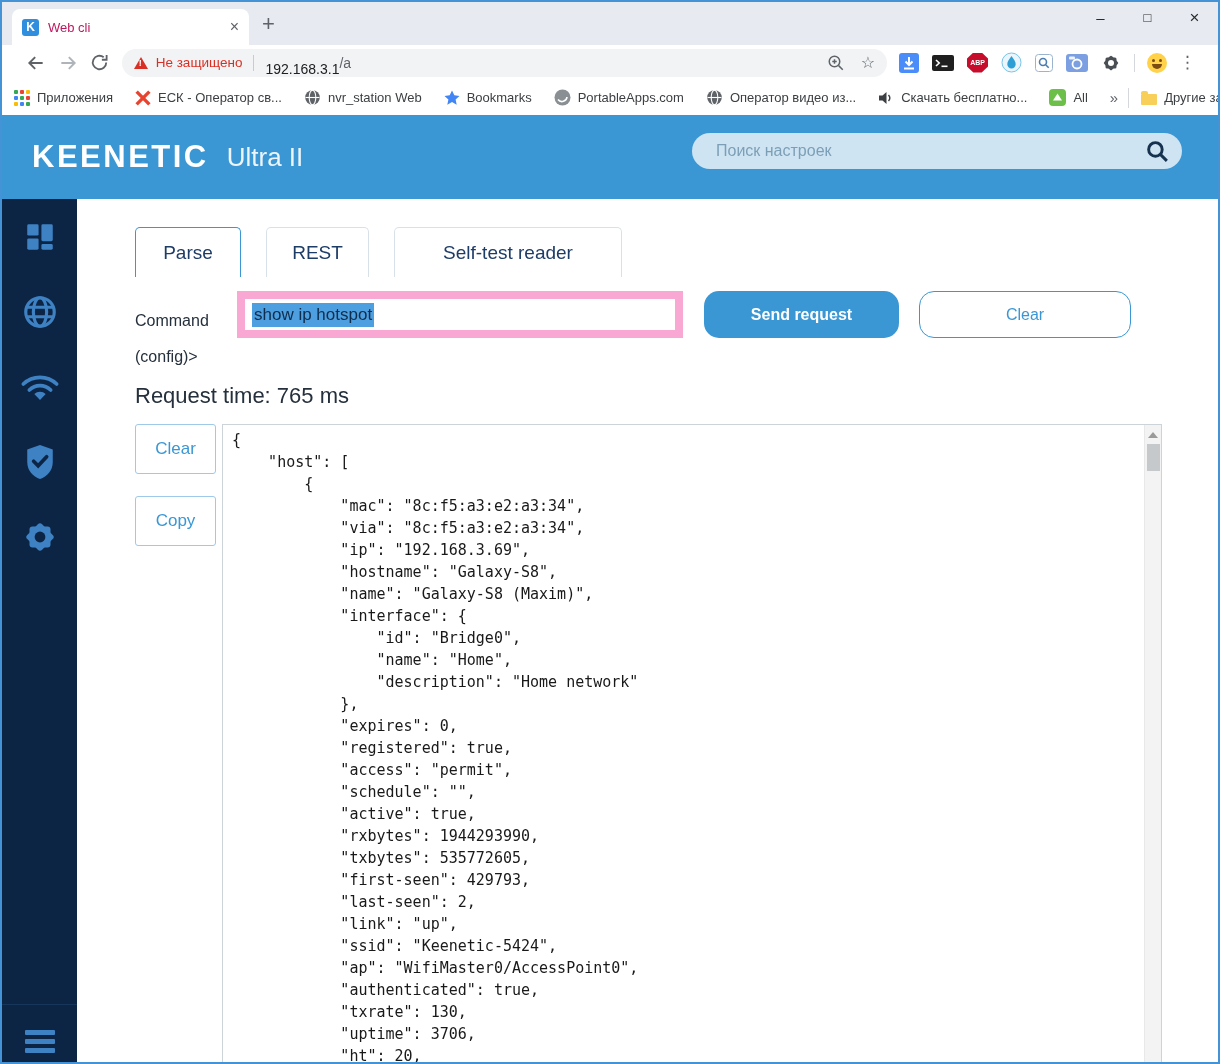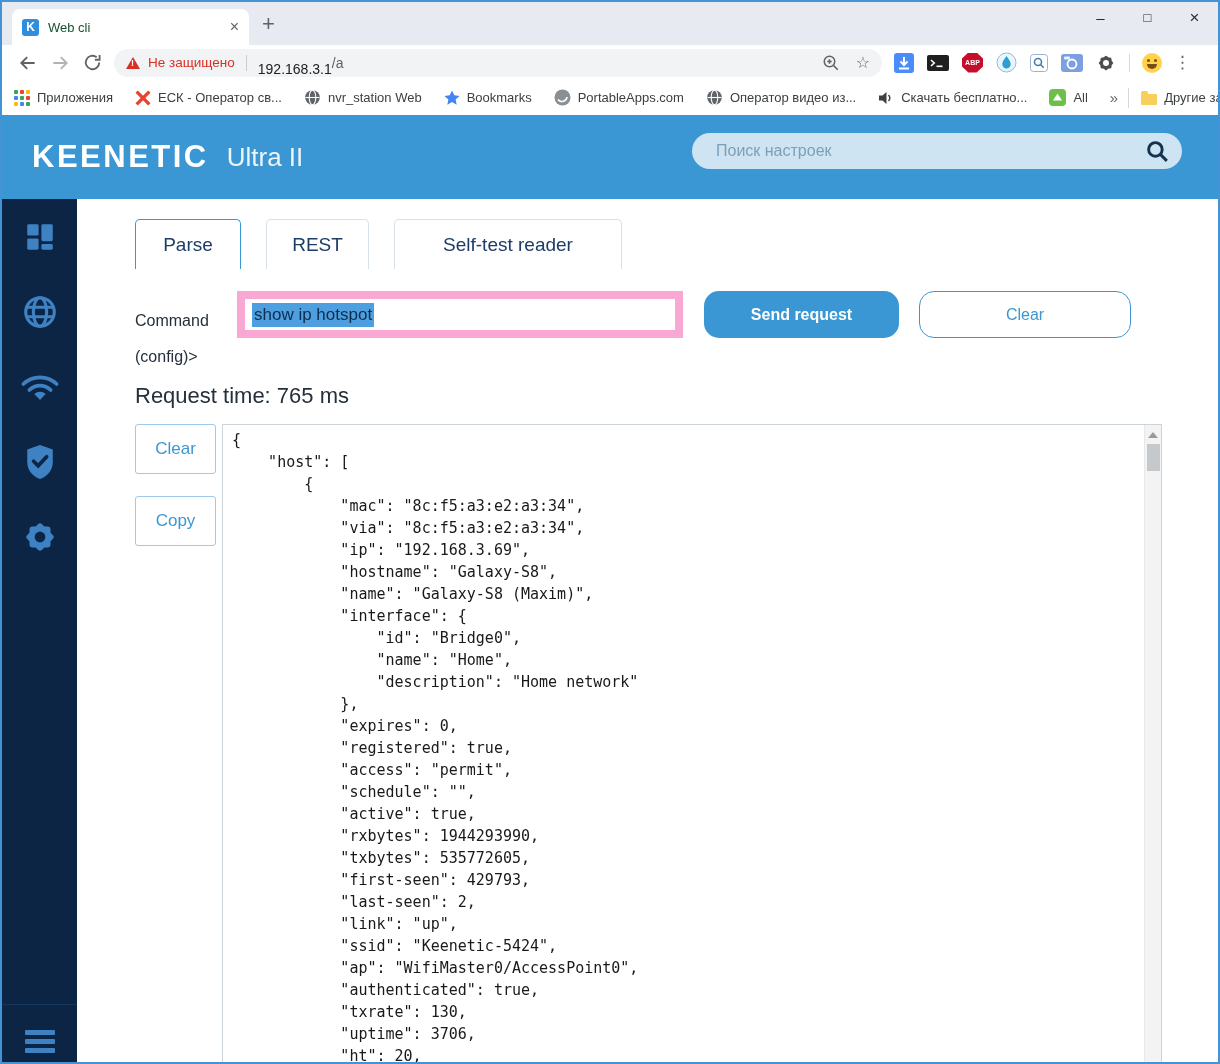--- a/index.html
+++ b/index.html
@@ -3,29 +3,29 @@
 <meta charset="utf-8">
 <style>
   * { box-sizing: border-box; }
   body { margin: 0; font-family: "Liberation Sans", sans-serif; background:#fff; }
   .window { position: relative; width: 1220px; height: 1064px; border: 2px solid #4493d6; overflow: hidden; background:#fff; }
 
   
   .titlebar { position: relative; height: 43px; background: #e7ebf1; }
   .btab { position: absolute; left: 10px; top: 7px; width: 237px; height: 36px; background: #fff; border-radius: 8px 8px 0 0; display: flex; align-items: center; padding: 0 10px; }
   .favicon { width: 17px; height: 17px; min-width:17px; background: #2f8ede; color: #fff; font-weight: bold; font-size: 12px; display: flex; align-items: center; justify-content: center; border-radius: 3px; }
-  .tab-title { margin-left: 9px; font-size: 13px; color: #14532d; flex: 1; }
+  .tab-title { margin-left: 9px; font-size: 13px; color: #be185d; flex: 1; }
   .tab-close { color: #5f6368; font-size: 16px; line-height: 16px; }
   .newtab { position: absolute; left: 260px; top: 9px; font-size: 22px; color: #5f6368; font-weight: 300;}
   .winctl { position: absolute; right: 0; top: 0; display: flex; }
   .winctl .wbtn { width: 47px; height: 31px; display: flex; align-items: center; justify-content: center; color: #2b2b2b; }
   .wbtn.min { font-size: 15px; } .wbtn.max { font-size: 13px; } .wbtn.cls { font-size: 17px; }
 
   
-  .toolbar { height: 35px; background: #fff; display: flex; align-items: center; padding: 0 10px; }
+  .toolbar { height: 35px; background: #fff; display: flex; align-items: center; padding: 0 18px; }
   .navbtn { width: 32px; display: flex; justify-content: center; align-items: center; }
   .omnibox { height: 28px; background: #f1f3f4; border-radius: 14px; display: flex; align-items: center; padding: 0 12px; width: 768px; margin-left: 6px; }
   .warn-tri { position: relative; width: 0; height: 0; border-left: 7px solid transparent; border-right: 7px solid transparent; border-bottom: 12px solid #d93025; }
   .warn-tri::after { content:"!"; position:absolute; left:-2px; top:1px; color:#fff; font-size:9px; font-weight:bold; }
   .sec-label { color: #d93025; font-size: 13.5px; margin-left: 8px; }
   .omni-div { width: 1px; height: 16px; background: #c8ccd0; margin: 0 11px; }
   .url-host { font-size: 14px; color: #202124; margin-top: 12px; }
   .url-path { font-size: 14px; color: #5f6368; }
   .omni-spacer { flex: 1; }
   .star-outline { color: #5f6368; font-size: 16px; margin-left: 16px; }
@@ -59,21 +59,21 @@
   .searchbox { position: absolute; left: 690px; top: 18px; width: 490px; height: 36px; background: #cfe4f2; border-radius: 18px; display: flex; align-items: center; padding: 0 12px 0 24px; }
   .search-ph { color: #7c9fb7; font-size: 16px; flex: 1; }
 
   
   .appbody { display: flex; height: 879px; }
   .sidebar { width: 75px; min-width:75px; background: #0d2545; position: relative; }
   .side-item { height: 75px; display: flex; align-items: center; justify-content: center; }
   .side-bottom { position: absolute; bottom: 0; left: 0; right: 0; height: 74px; border-top: 1px solid #17365c; display: flex; align-items: center; justify-content: center; }
 
   .main { flex: 1; position: relative; background: #fff; }
-  .tabs { position: absolute; left: 58px; top: 20px; display: flex; gap: 25px; }
+  .tabs { position: absolute; left: 58px; top: 28px; display: flex; gap: 25px; }
   .ptab { height: 50px; display: flex; align-items: center; justify-content: center; font-size: 19px; color: #1d3c66; border: 1px solid #d9e1e8; border-bottom: none; border-radius: 5px 5px 0 0; background: #fff; }
   .ptab.active { border-color: #3a97d4; }
   .t0 { width: 106px; } .t1 { width: 103px; } .t2 { width: 228px; }
 
   .cmd-label { position: absolute; left: 58px; top: 104px; font-size: 16px; color: #25303c; line-height: 36px; }
   .cmd-input { position: absolute; left: 160px; top: 92px; width: 446px; height: 47px; border: 8px solid #f9a8d4; display: flex; align-items: center; padding-left: 7px; font-size: 17px; color: #10304f; background:#fff; }
   .sel { background: #4d9fdf; color: #0e2d4e; padding: 2px 2px; }
   .btn { display: flex; align-items: center; justify-content: center; border-radius: 15px; font-size: 16px; }
   .btn-send { position: absolute; left: 627px; top: 92px; width: 195px; height: 47px; background: #3a97d4; color: #fff; font-weight: bold; }
   .btn-clear { position: absolute; left: 842px; top: 92px; width: 212px; height: 47px; background: #fff; border: 1px solid #3a97d4; color: #3a97d4; }

